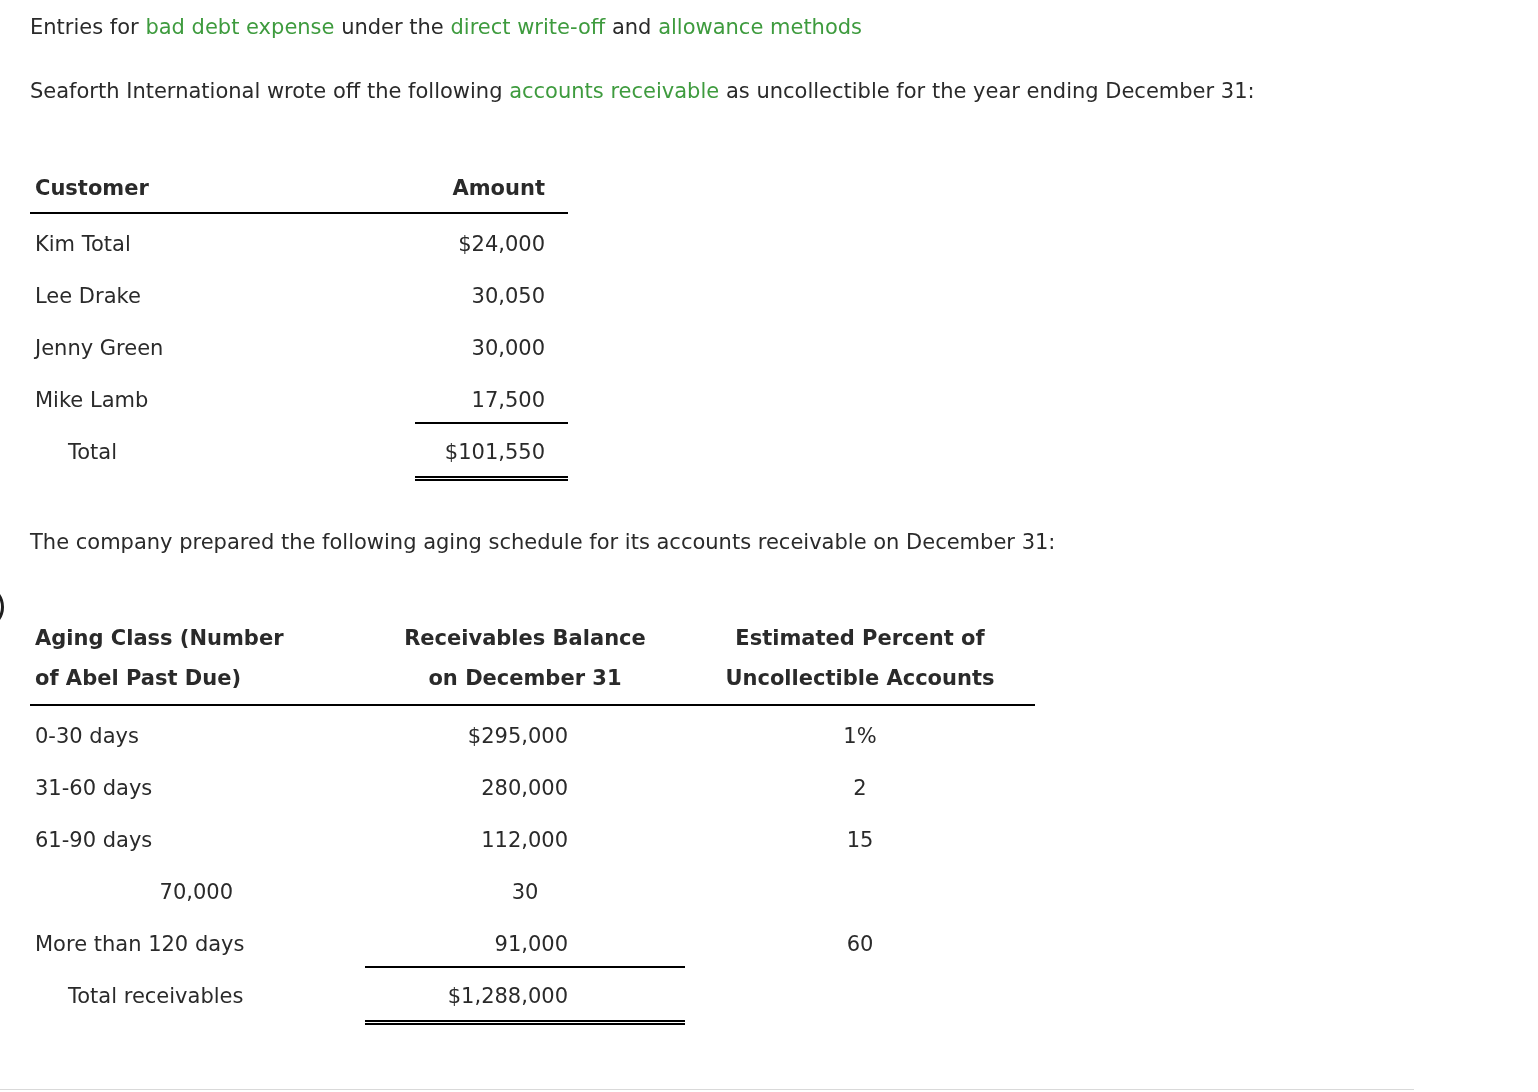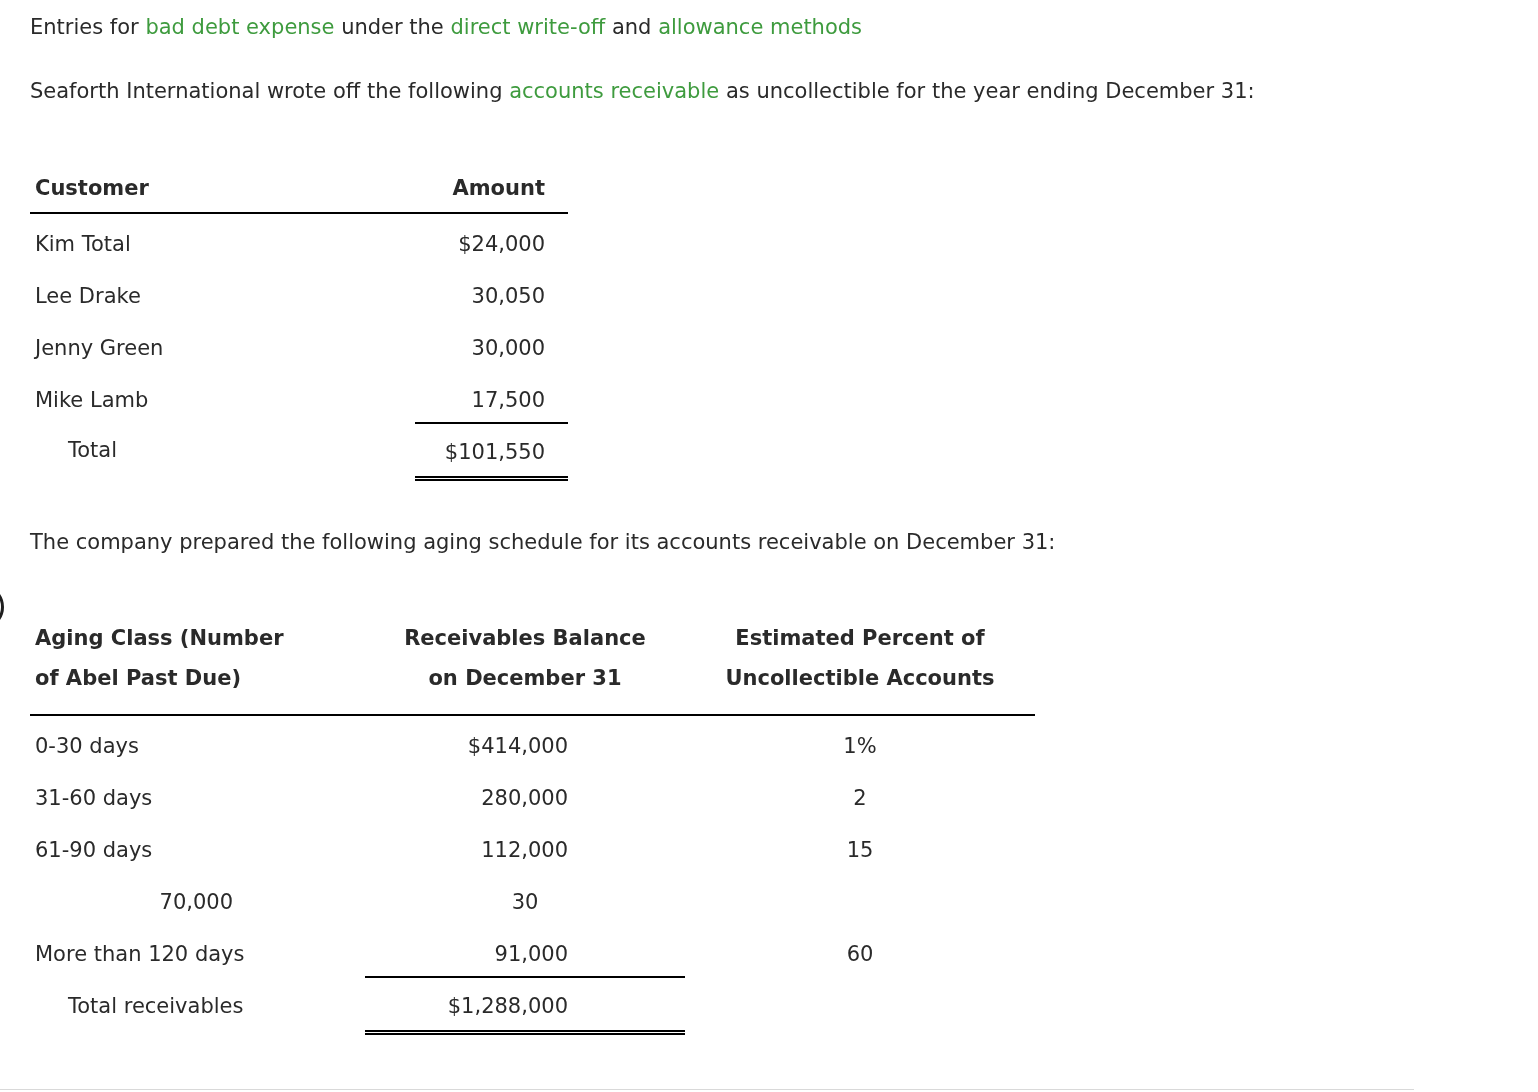--- a/index.html
+++ b/index.html
@@ -22,21 +22,21 @@
     background: #fff;
   }
   p { margin: 0; line-height: 1.3; }
   a.green { color: var(--link-green); text-decoration: none; cursor: pointer; }
   .bold { font-weight: bold; }
 
   .intro { margin-top: 37px; }
 
   
   .t1 { width: 538px; margin-top: 70px; }
-  .t1-row { display: flex; align-items: flex-start; }
+  .t1-row { display: flex; align-items: flex-end; }
   .t1-header { padding-bottom: 12px; border-bottom: 2px solid #000; }
   .t1-data { padding: 18px 0 10px 0; }
   .t1-c1 { flex: 1 1 auto; padding-left: 5px; }
   .t1-c2 { width: 153px; text-align: right; padding-right: 23px; }
   .t1-total .t1-c1 { padding-left: 38px; }
   .t1-total .t1-c2 { border-top: 2px solid #000; }
   .t1-total { padding: 0; }
   .t1-total .cell-inner { display: block; padding: 16px 0 12px 0; }
   .dbl-rule {
     height: 5px;
@@ -45,21 +45,21 @@
     border-bottom-style: solid;
     border-bottom-width: 2px;
   }
   .t1 .dbl-rule { width: 153px; margin-left: auto; }
 
   .aging-intro { margin-top: 48px; }
 
   
   .t2 { width: 1005px; margin-top: 70px; }
   .t2-row { display: flex; align-items: baseline; }
-  .t2-header { align-items: flex-start; padding-bottom: 24px; border-bottom: 2px solid #000; }
+  .t2-header { align-items: flex-start; padding-bottom: 14px; border-bottom: 2px solid #000; }
   .t2-data { padding: 18px 0 10px 0; }
   .t2-c1 { width: 335px; padding-left: 5px; }
   .t2-c2 { width: 320px; text-align: right; padding-right: 117px; }
   .t2-c3 { width: 350px; text-align: center; }
   .t2-header .t2-c2, .t2-header .t2-c3 { text-align: center; padding-right: 0; }
   .hline2 { margin-top: 16px; }
   .t2-total { padding: 0; }
   .t2-total .t2-c1 { padding-left: 38px; }
   .t2-total .t2-c2 { border-top: 2px solid #000; }
   .t2-total .cell-inner { display: block; padding: 16px 117px 12px 0; }
@@ -143,21 +143,21 @@
         <div class="hline2">on December 31</div>
       </div>
       <div class="t2-c3 bold">
         <div>Estimated Percent of</div>
         <div class="hline2">Uncollectible Accounts</div>
       </div>
     </div>
 
     <div class="t2-row t2-data">
       <div class="t2-c1">0-30 days</div>
-      <div class="t2-c2">$414,000</div>
+      <div class="t2-c2">$295,000</div>
       <div class="t2-c3">1%</div>
     </div>
     <div class="t2-row t2-data">
       <div class="t2-c1">31-60 days</div>
       <div class="t2-c2">280,000</div>
       <div class="t2-c3">2</div>
     </div>
     <div class="t2-row t2-data">
       <div class="t2-c1">61-90 days</div>
       <div class="t2-c2">112,000</div>

